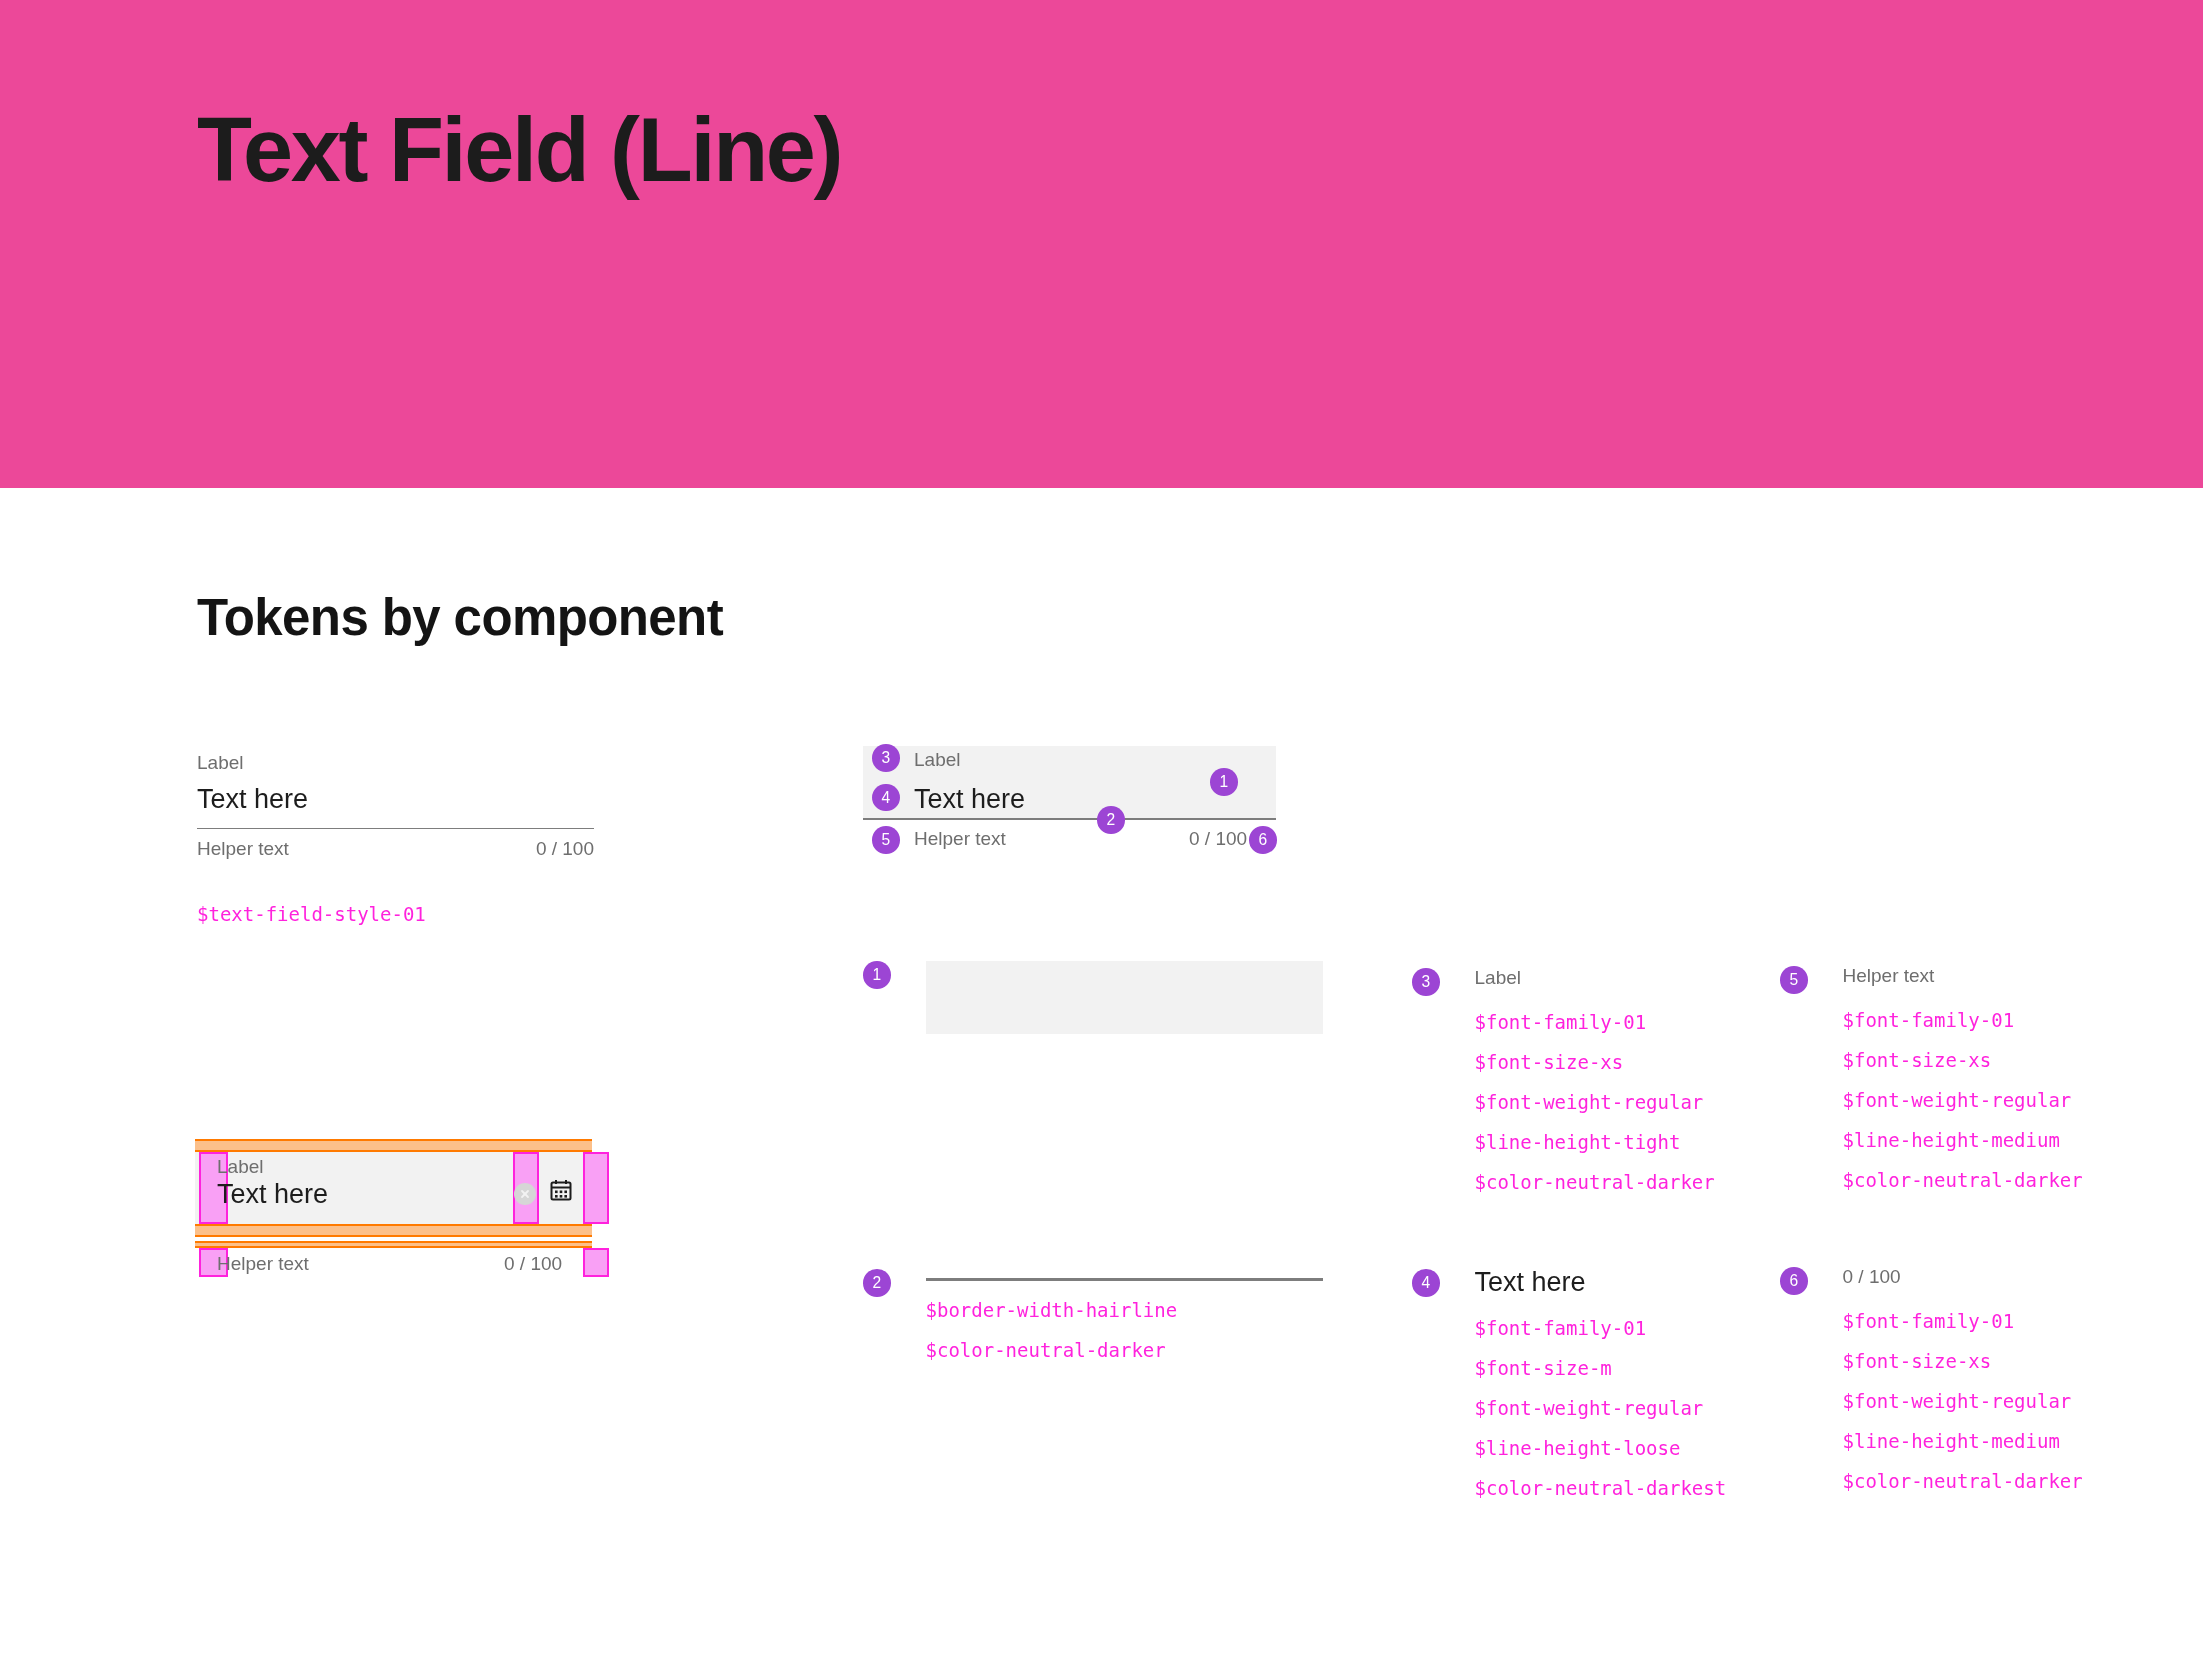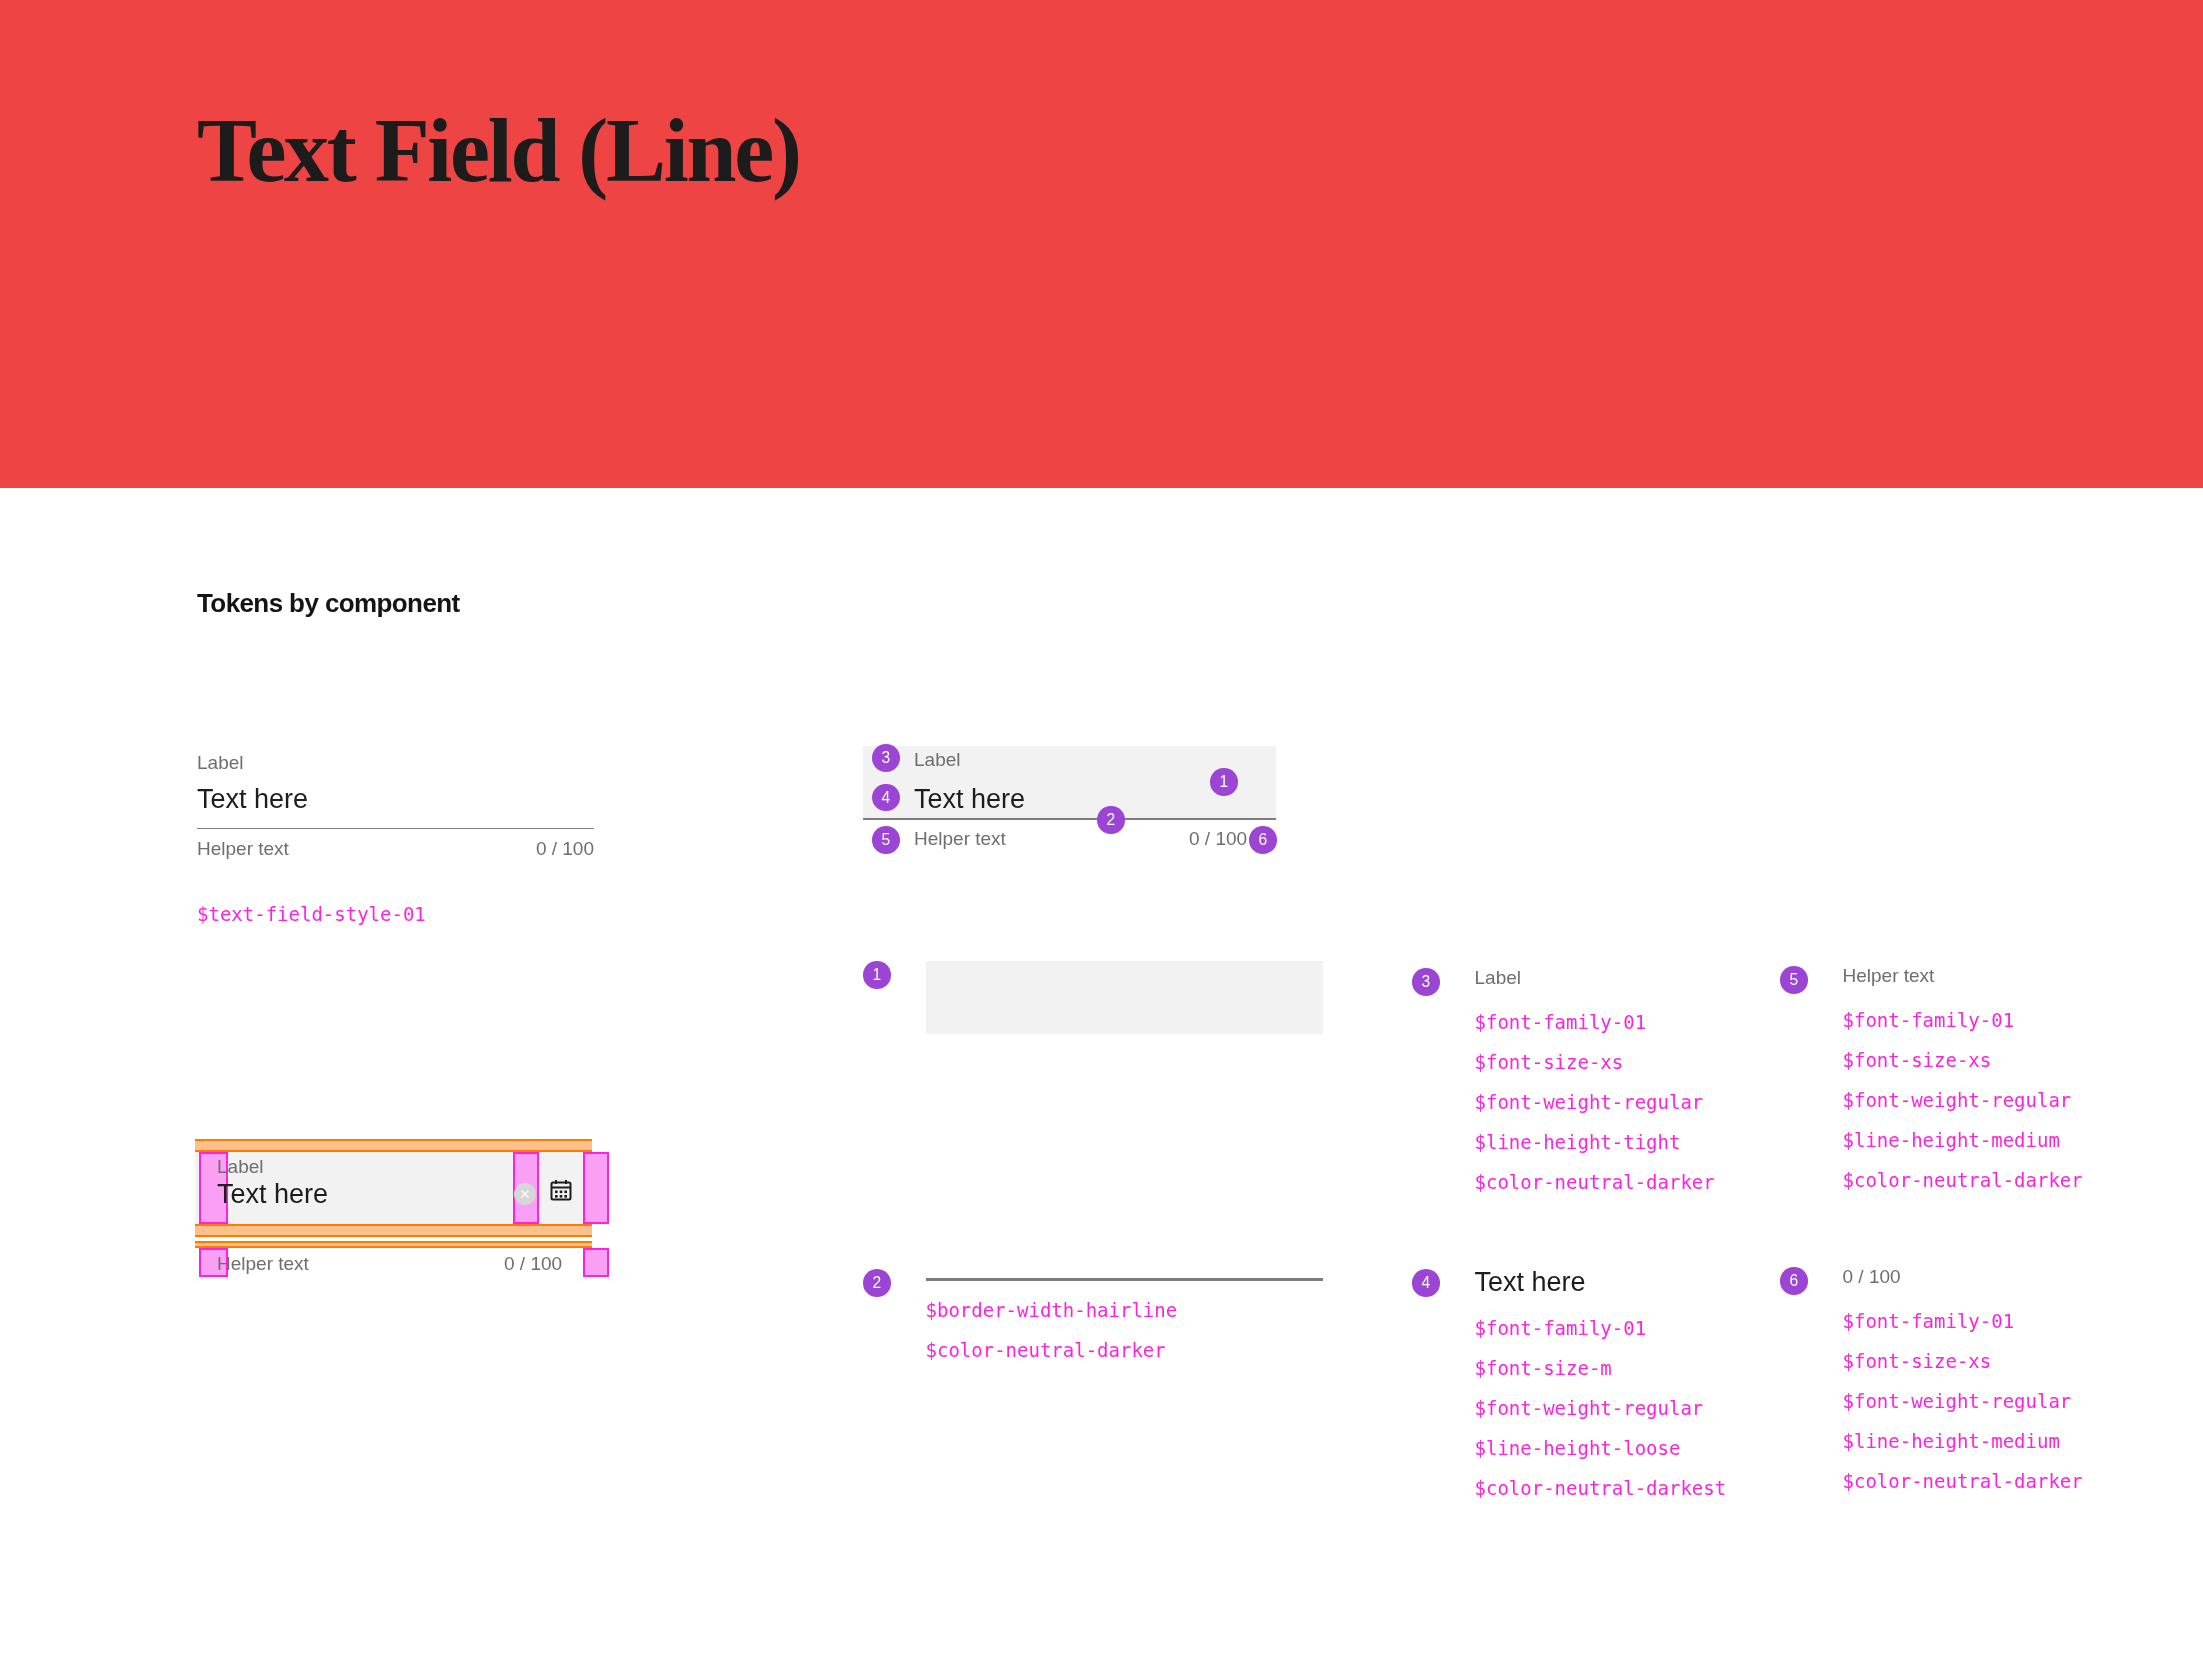--- a/index.html
+++ b/index.html
@@ -11,39 +11,38 @@
     -webkit-font-smoothing: antialiased;
   }
 
   .page { position: relative; width: 2204px; height: 1673px; overflow: hidden; }
 
   
   .header-band {
     position: absolute;
     left: 0; top: 0;
     width: 2204px; height: 488px;
-    background: #ef4444;
-    font-family: Liberation Serif, serif;
+    background: #ec4899;
   }
   .page-title {
     position: absolute;
     left: 197px; top: 99px;
     font-size: 90px;
     font-weight: bold;
     letter-spacing: -2.3px;
     color: #1c1c1c;
     line-height: 1.15;
     white-space: nowrap;
   }
 
   
   .section-heading {
     position: absolute;
     left: 197px; top: 588px;
-    font-size: 26px;
+    font-size: 51px;
     font-weight: bold;
     letter-spacing: -0.6px;
     color: #141414;
     white-space: nowrap;
   }
 
   
   .field { position: absolute; }
   .field-box { position: relative; }
   .field-label {

